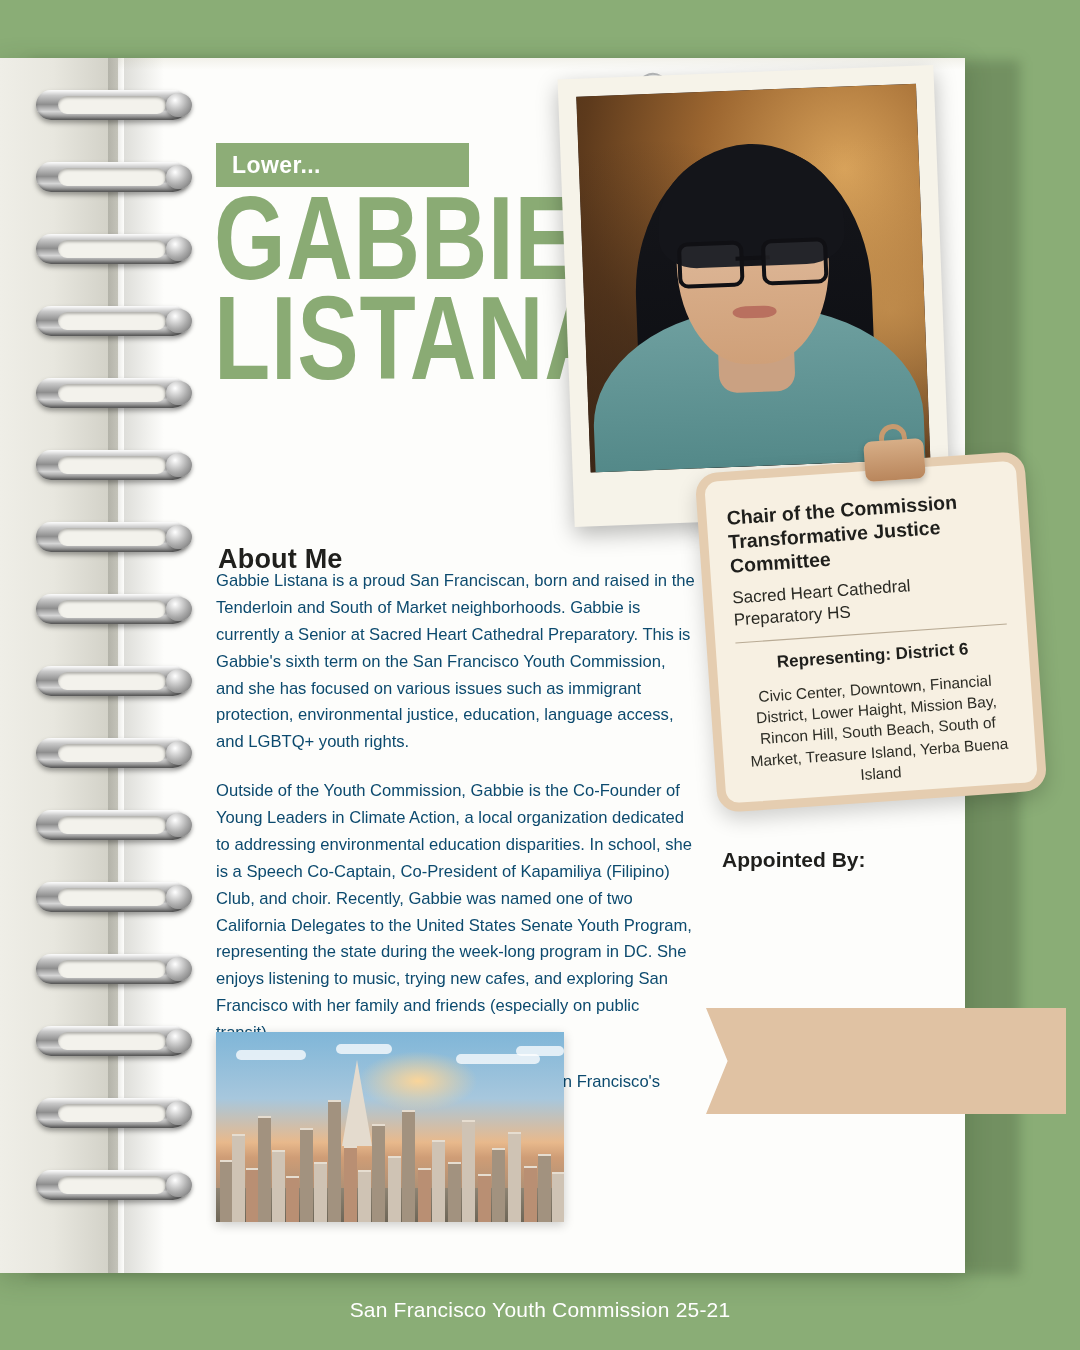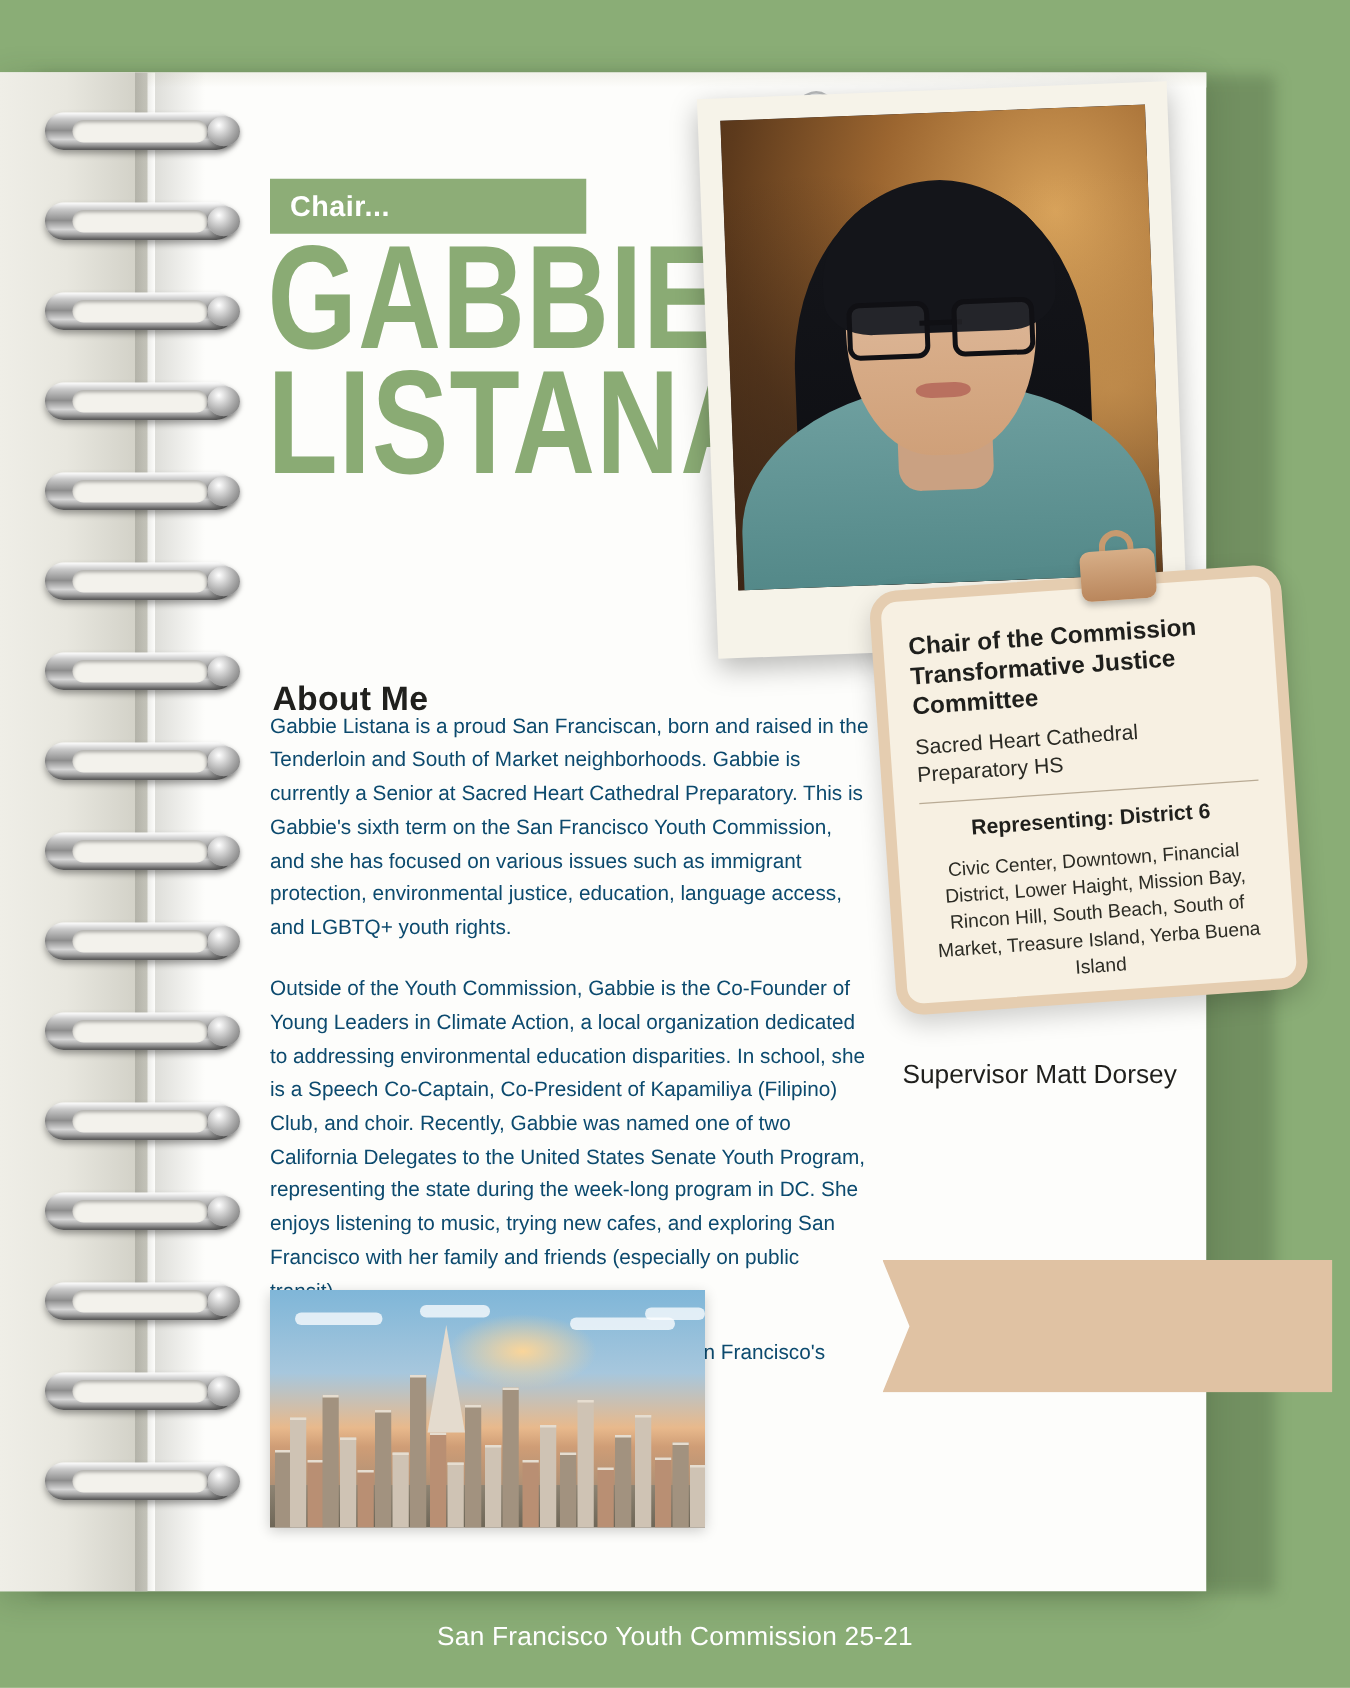--- a/index.html
+++ b/index.html
@@ -537,21 +537,21 @@
       <div class="cap"></div>
     </div>
     <div class="ring" style="top: 1080px;">
       <div class="wire"></div>
       <div class="hole"></div>
       <div class="cap"></div>
     </div>
   </div>
 
 <div class="meet-tag">
-  <span>Chair...</span>
+  <span>Lower...</span>
 </div>
 
 <div class="name">
   <span class="line">GABBIE</span>
   <span class="line">LISTANA</span>
 </div>
 
 <div class="about-title">About Me</div>
 <div class="about-body">
   <p>Gabbie Listana is a proud San Franciscan, born and raised in the Tenderloin and South of Market neighborhoods. Gabbie is currently a Senior at Sacred Heart Cathedral Preparatory. This is Gabbie's sixth term on the San Francisco Youth Commission, and she has focused on various issues such as immigrant protection, environmental justice, education, language access, and LGBTQ+ youth rights.</p>
@@ -592,21 +592,21 @@
   <div class="info-school">Sacred Heart Cathedral Preparatory HS</div>
   <div class="info-divider"></div>
   <div class="info-rep">
     <b>Representing:</b>
     <span class="dist">District 6</span>
   </div>
   <div class="info-neighborhoods">Civic Center, Downtown, Financial District, Lower Haight, Mission Bay, Rincon Hill, South Beach, South of Market, Treasure Island, Yerba Buena Island</div>
 </div>
 
 <div class="appointed">
-  <div class="val">Supervisor Matt Dorsey</div>
+  <div class="lbl">Appointed By:</div>
 </div>
 
 <div class="ribbon"></div>
 
 <div class="city" id="city">
   <div class="sky-sun"></div>
   <div class="ground"></div>
 <div class="bld d" style="left: 4px; width: 13px; height: 60px;"></div>
     <div class="bld " style="left: 16px; width: 13px; height: 86px;"></div>
     <div class="bld r" style="left: 30px; width: 13px; height: 52px;"></div>

